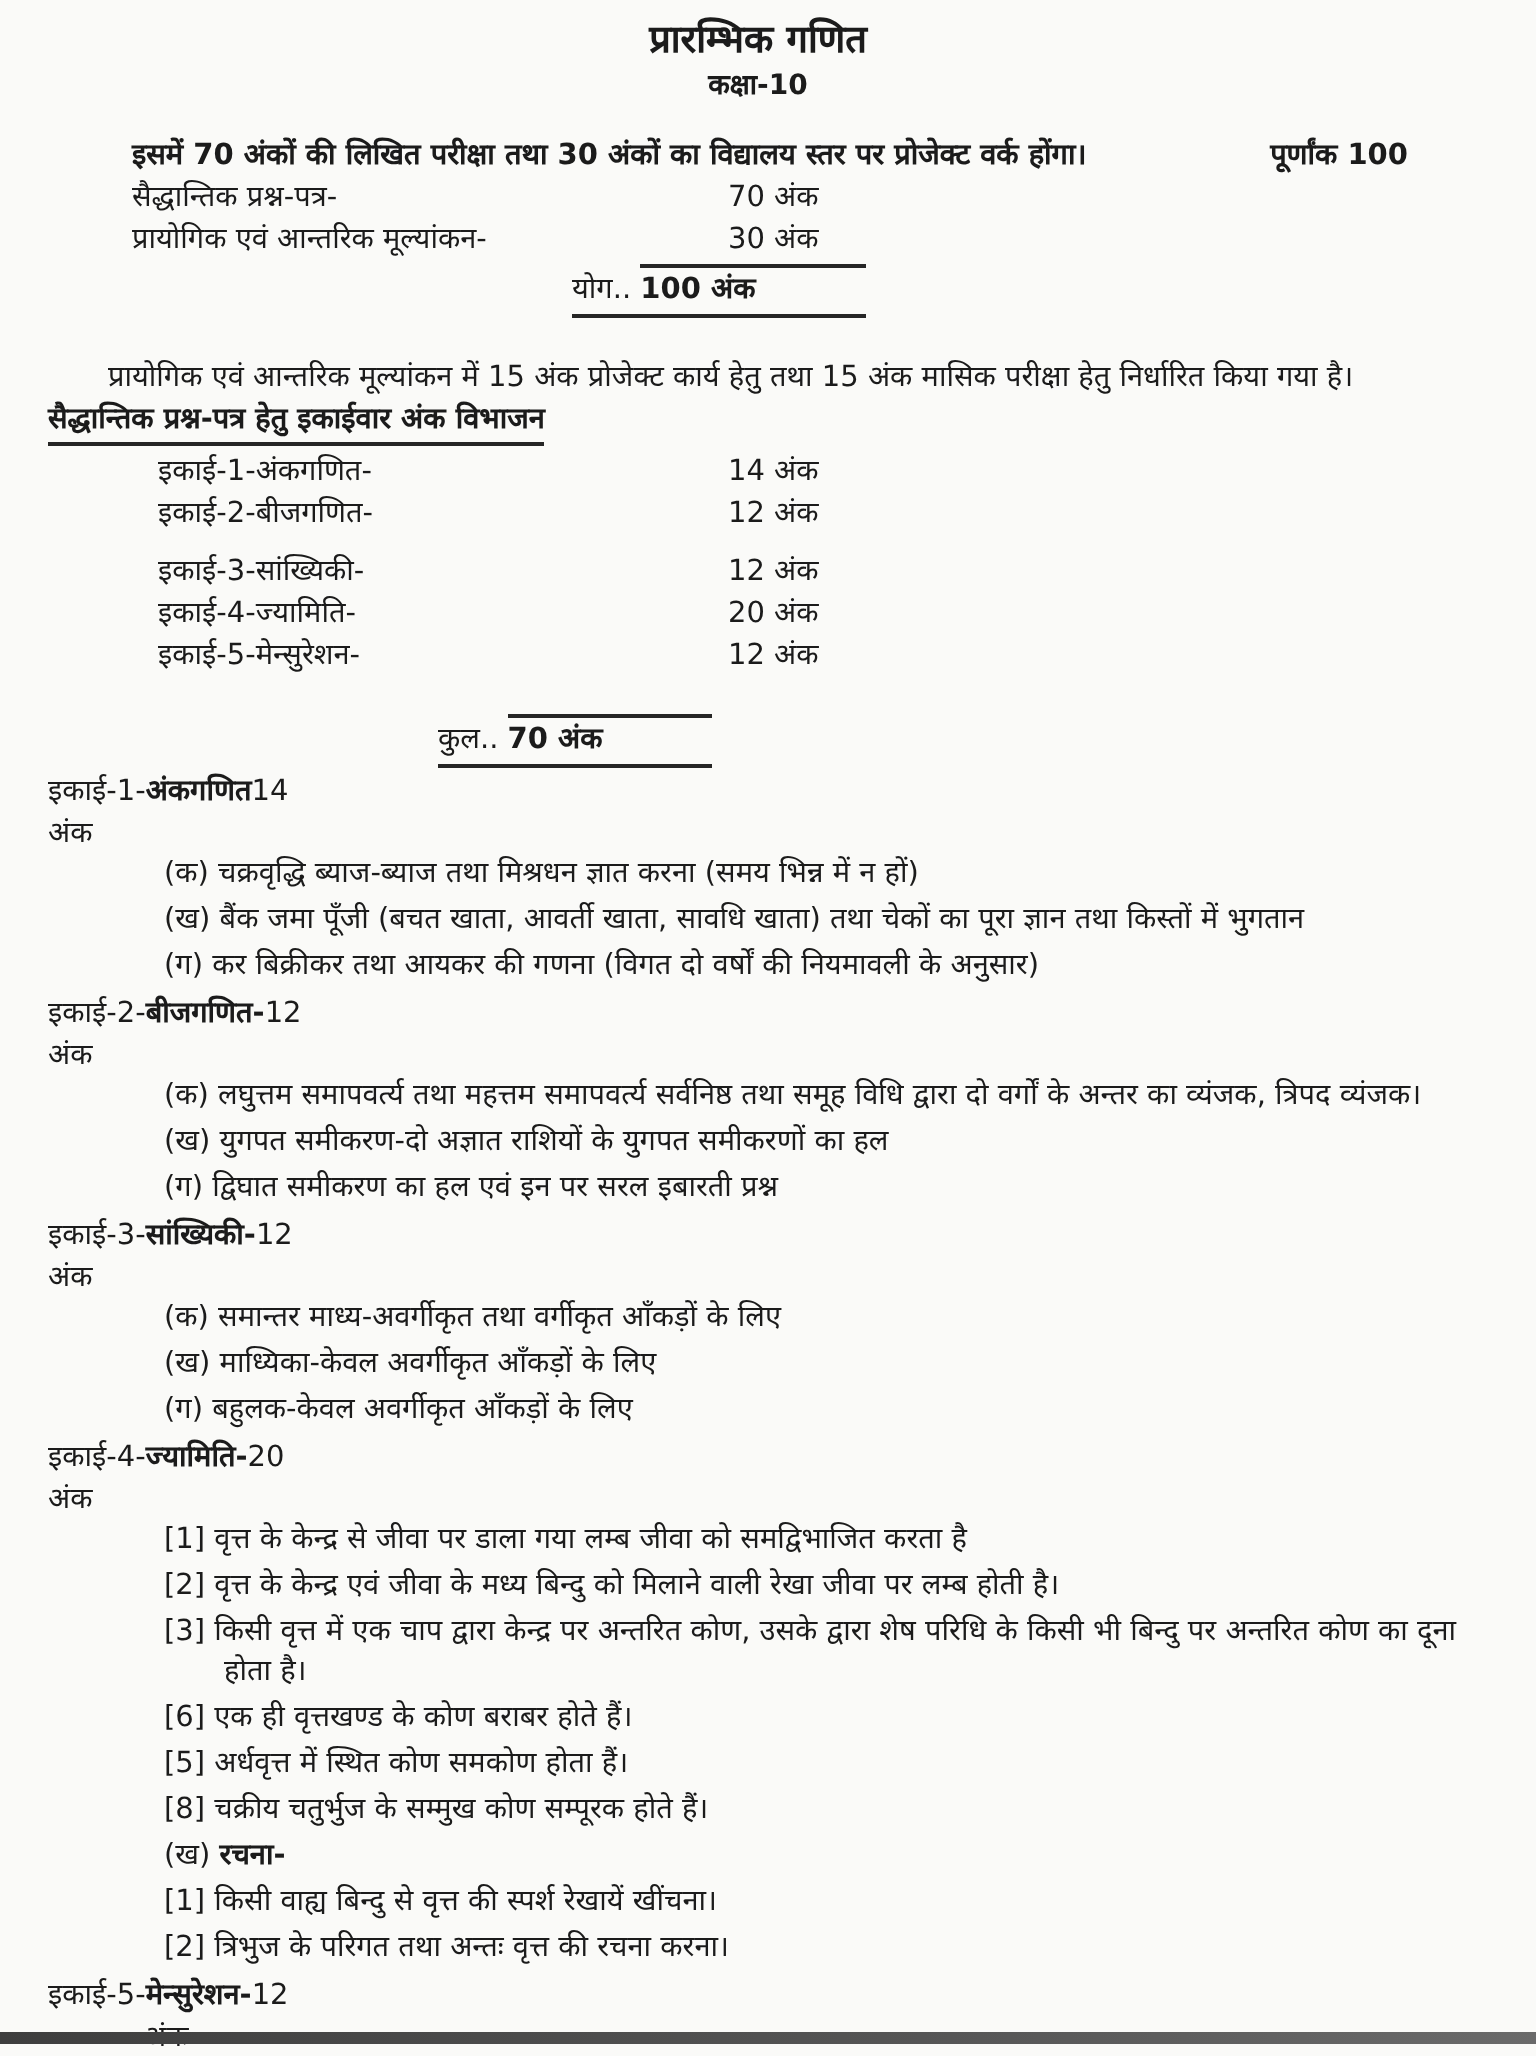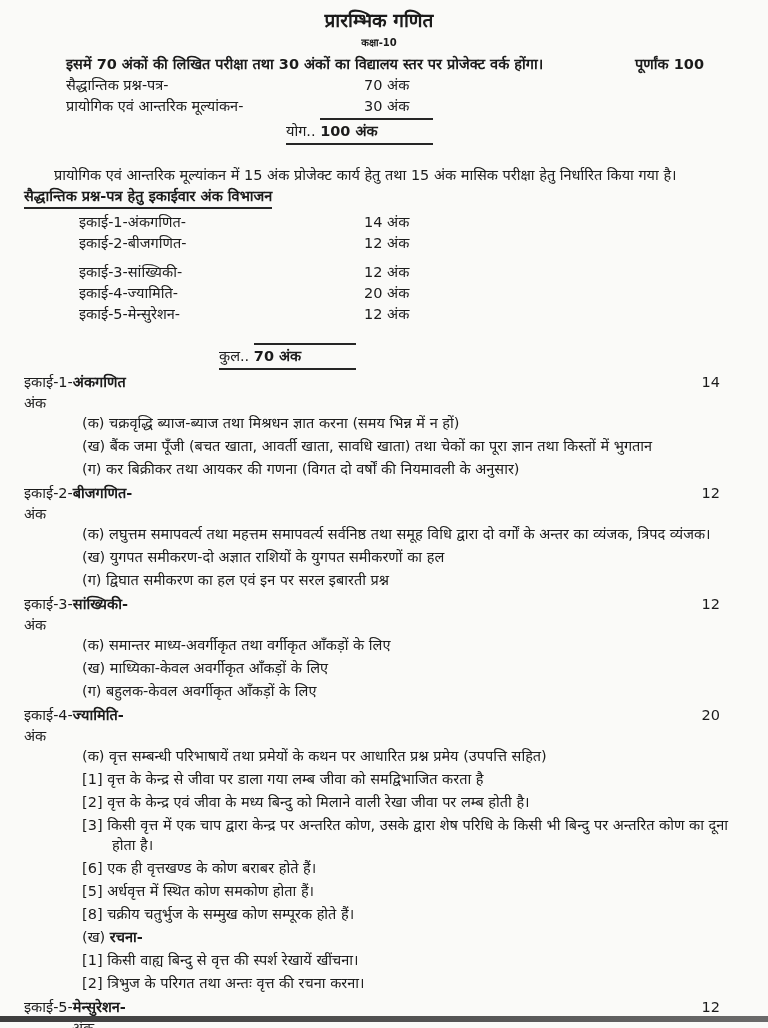--- a/index.html
+++ b/index.html
@@ -5,36 +5,36 @@
   html,body{margin:0;padding:0;}
   body{
     width:768px;height:1028px;position:relative;overflow:hidden;
     background:#fafaf8;color:#1b1b1b;
     font-family:"DejaVu Sans",sans-serif;
     font-size:14.5px;
     -webkit-font-smoothing:antialiased;
   }
   .page{padding:8px 34px 0 24px;}
   .title{text-align:center;font-weight:bold;font-size:19px;line-height:25px;}
-  .subtitle{text-align:center;font-weight:bold;font-size:10px;line-height:20px;}
-  .intro-row{display:flex;justify-content:space-between;font-weight:bold;line-height:22px;padding-left:42px;margin-top:0;}
+  .subtitle{text-align:center;font-weight:bold;font-size:14px;line-height:20px;}
+  .intro-row{display:flex;justify-content:space-between;font-weight:bold;line-height:22px;padding-left:42px;margin-top:14px;}
   .full-marks{margin-right:30px;white-space:nowrap;}
   .marks-row{display:flex;padding-left:42px;line-height:21px;}
   .marks-row .m-label{width:298px;}
   .total-row{padding-left:262px;line-height:22px;margin:1px 0 1px 0;}
   .total-line{display:inline-block;border-bottom:2px solid #262626;padding-bottom:1px;}
   .ov{display:inline-block;border-top:2px solid #262626;padding-right:55px;font-weight:bold;}
   .note{line-height:22px;text-indent:30px;margin-top:19px;}
   .division-heading{display:inline-block;font-weight:bold;line-height:21px;border-bottom:2px solid #262626;margin-bottom:3px;}
   .unit-row{display:flex;padding-left:55px;line-height:21px;}
   .unit-row.gap{margin-top:8px;}
   .unit-row .u-label{width:285px;}
   .grand-total-row{padding-left:195px;line-height:22px;margin-top:18px;}
   .section{margin-top:1px;}
-  .sec-head{display:flex;justify-content:space-between;line-height:22px;}
+  .sec-head{display:flex;line-height:22px;}
   .sec-marks{margin-right:14px;}
   .sec-ank{line-height:20px;}
   .sec-ank.indented{padding-left:48px;}
   .item{line-height:20px;margin-bottom:3px;}
   .item.pl{padding-left:58px;}
   .item.wl{padding-left:0;text-indent:58px;}
   .item.hang{padding-left:88px;text-indent:-30px;}
   .scan-bar{
     position:absolute;left:0;right:0;bottom:6px;height:6px;
     background:linear-gradient(to right,#3e3e3e,#555 60%,#6a6a6a);
@@ -127,21 +127,20 @@
         <div class="item pl">(क) समान्तर माध्य-अवर्गीकृत तथा वर्गीकृत आँकड़ों के लिए</div>
         <div class="item pl">(ख) माध्यिका-केवल अवर्गीकृत आँकड़ों के लिए</div>
         <div class="item pl">(ग) बहुलक-केवल अवर्गीकृत आँकड़ों के लिए</div>
       </div>
       <div class="section">
         <div class="sec-head">
           <span><span>इकाई-4-</span><b>ज्यामिति-</b></span>
           <span class="sec-marks">20</span>
         </div>
         <div class="sec-ank">अंक</div>
-        <div class="item pl">(क) वृत्त सम्बन्धी परिभाषायें तथा प्रमेयों के कथन पर आधारित प्रश्न प्रमेय (उपपत्ति सहित)</div>
         <div class="item pl">[1] वृत्त के केन्द्र से जीवा पर डाला गया लम्ब जीवा को समद्विभाजित करता है</div>
         <div class="item pl">[2] वृत्त के केन्द्र एवं जीवा के मध्य बिन्दु को मिलाने वाली रेखा जीवा पर लम्ब होती है।</div>
         <div class="item hang">[3] किसी वृत्त में एक चाप द्वारा केन्द्र पर अन्तरित कोण, उसके द्वारा शेष परिधि के किसी भी बिन्दु पर अन्तरित कोण का दूना होता है।</div>
         <div class="item pl">[6] एक ही वृत्तखण्ड के कोण बराबर होते हैं।</div>
         <div class="item pl">[5] अर्धवृत्त में स्थित कोण समकोण होता हैं।</div>
         <div class="item pl">[8] चक्रीय चतुर्भुज के सम्मुख कोण सम्पूरक होते हैं।</div>
         <div class="item pl">(ख) <b>रचना-</b></div>
         <div class="item pl">[1] किसी वाह्य बिन्दु से वृत्त की स्पर्श रेखायें खींचना।</div>
         <div class="item pl">[2] त्रिभुज के परिगत तथा अन्तः वृत्त की रचना करना।</div>
       </div>

